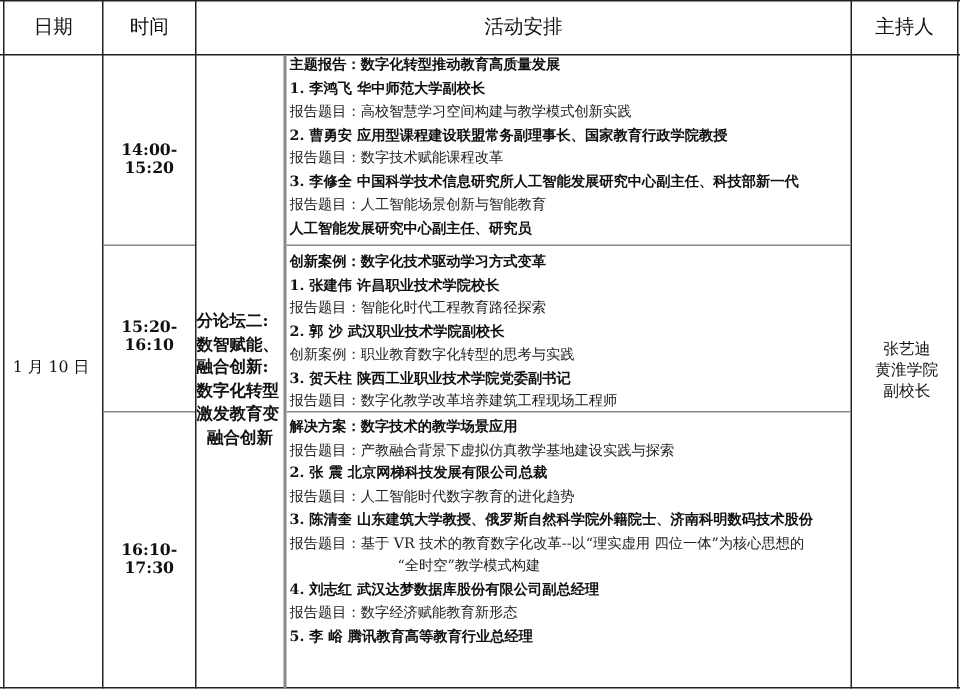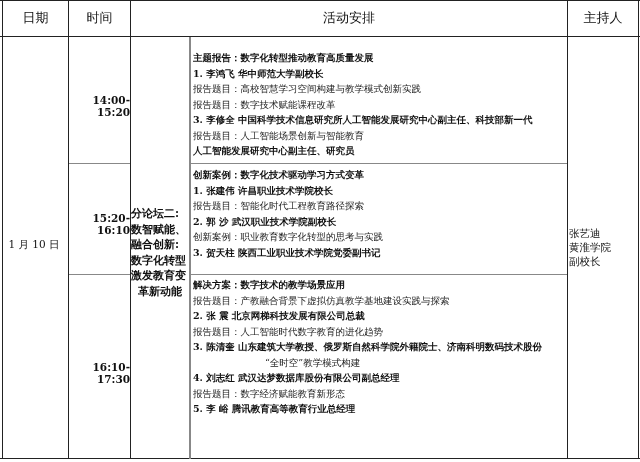--- a/index.html
+++ b/index.html
@@ -3,25 +3,25 @@
 <meta charset="utf-8">
 <style>
   html, body { margin:0; padding:0; background:#ffffff; }
   body { width:640px; height:462px; overflow:hidden; position:relative;
          font-family:"DejaVu Serif","Liberation Serif",serif; color:#111; }
   .tbl { position:absolute; left:0; top:0; width:640px; height:324px; }
   .line { position:absolute; background:#222; }
   .gline { position:absolute; background:#888; }
   .hdr { position:absolute; top:0; height:36px; display:flex; align-items:center; justify-content:center;
          font-family:"DejaVu Sans","Liberation Sans",sans-serif; font-size:13px; color:#111; }
-  .time { position:absolute; left:69px; width:61px; font-size:10.5px; font-weight:bold; text-align:right; }
+  .time { position:absolute; left:69px; width:61px; font-size:10.5px; font-weight:bold; text-align:center; }
   .forum { position:absolute; left:131px; width:58px; top:206px; font-size:11px; font-weight:bold; line-height:15.5px; text-align:left; }
   .forum .last { text-align:center; }
   .date { position:absolute; left:0; width:68px; top:238px; font-size:10.5px; font-weight:normal; text-align:center; }
-  .host { position:absolute; left:569px; width:71px; top:226px; font-size:10.5px; line-height:14px; text-align:left; }
+  .host { position:absolute; left:569px; width:71px; top:226px; font-size:10.5px; line-height:14px; text-align:center; }
   .block { position:absolute; left:193px; width:372px; font-size:9.5px; line-height:15.5px; }
   .block .b { font-weight:bold; }
   .block .n { font-weight:normal; color:#222; }
   .block .indent { padding-left:72px; }
   .row { white-space:nowrap; overflow:hidden; }
 </style>
 </head>
 <body>
 
 <div class="tbl">
@@ -51,50 +51,53 @@
   <div class="time" style="top:94px;">14:00-15:20</div>
   <div class="time" style="top:212px;">15:20-16:10</div>
   <div class="time" style="top:361px;">16:10-17:30</div>
 
   <div class="forum">
     <div>分论坛二:</div>
     <div>数智赋能、</div>
     <div>融合创新:</div>
     <div>数字化转型</div>
     <div>激发教育变</div>
-    <div class="last">革新动能</div>
+    <div class="last">融合创新</div>
   </div>
 
   <div class="host">
     <div>张艺迪</div>
     <div>黄淮学院</div>
     <div>副校长</div>
   </div>
 
-  <div class="block" style="top:50px;">
+  <div class="block" style="top:36px;">
       <div class="row b">主题报告：数字化转型推动教育高质量发展</div>
       <div class="row b">1. 李鸿飞   华中师范大学副校长</div>
       <div class="row n">报告题目：高校智慧学习空间构建与教学模式创新实践</div>
+      <div class="row b">2. 曹勇安   应用型课程建设联盟常务副理事长、国家教育行政学院教授</div>
       <div class="row n">报告题目：数字技术赋能课程改革</div>
       <div class="row b">3. 李修全   中国科学技术信息研究所人工智能发展研究中心副主任、科技部新一代</div>
       <div class="row n">报告题目：人工智能场景创新与智能教育</div>
       <div class="row b">人工智能发展研究中心副主任、研究员</div>
     </div>
   <div class="block" style="top:167px;">
       <div class="row b">创新案例：数字化技术驱动学习方式变革</div>
       <div class="row b">1. 张建伟   许昌职业技术学院校长</div>
       <div class="row n">报告题目：智能化时代工程教育路径探索</div>
       <div class="row b">2. 郭   沙   武汉职业技术学院副校长</div>
       <div class="row n">创新案例：职业教育数字化转型的思考与实践</div>
       <div class="row b">3. 贺天柱   陕西工业职业技术学院党委副书记</div>
+      <div class="row n">报告题目：数字化教学改革培养建筑工程现场工程师</div>
     </div>
   <div class="block" style="top:277px;">
       <div class="row b">解决方案：数字技术的教学场景应用</div>
       <div class="row n">报告题目：产教融合背景下虚拟仿真教学基地建设实践与探索</div>
       <div class="row b">2. 张   震   北京网梯科技发展有限公司总裁</div>
       <div class="row n">报告题目：人工智能时代数字教育的进化趋势</div>
       <div class="row b">3. 陈清奎   山东建筑大学教授、俄罗斯自然科学院外籍院士、济南科明数码技术股份</div>
+      <div class="row n">报告题目：基于 VR 技术的教育数字化改革--以“理实虚用 四位一体”为核心思想的</div>
       <div class="row n indent">“全时空”教学模式构建</div>
       <div class="row b">4. 刘志红   武汉达梦数据库股份有限公司副总经理</div>
       <div class="row n">报告题目：数字经济赋能教育新形态</div>
       <div class="row b">5. 李   峪   腾讯教育高等教育行业总经理</div>
     </div>
 </div>
 
 </body></html>

